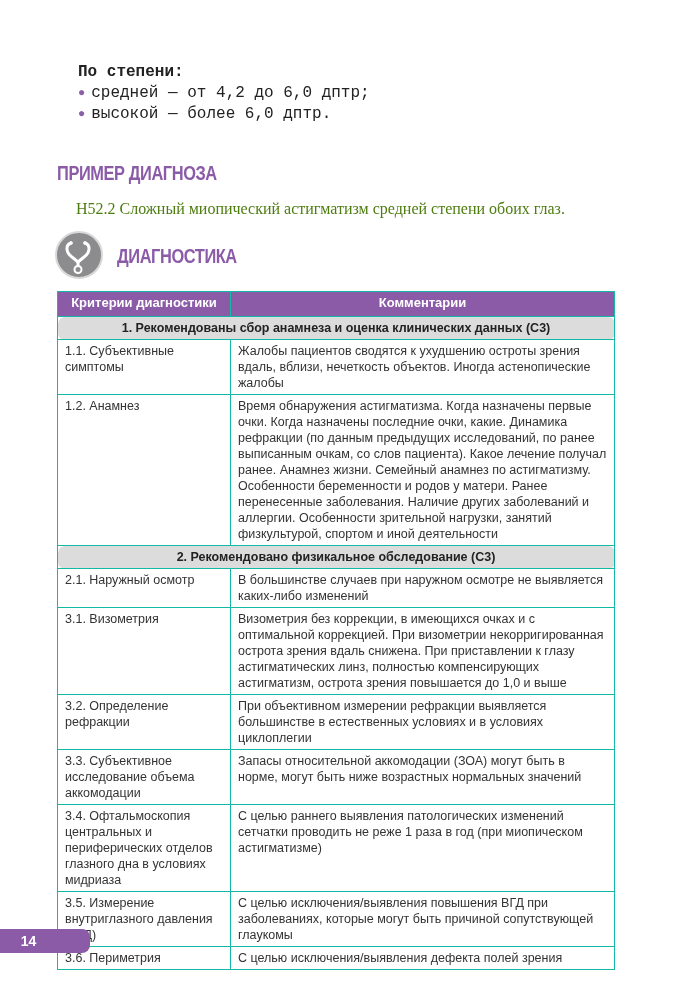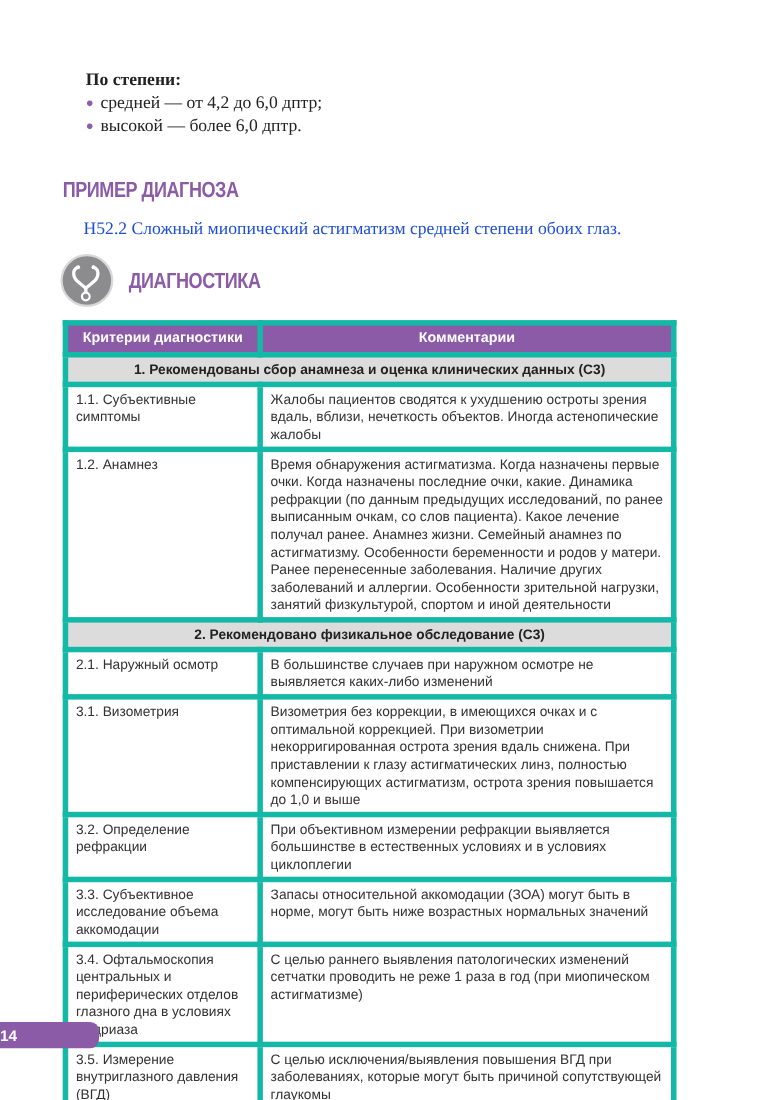--- a/index.html
+++ b/index.html
@@ -1,39 +1,39 @@
 <!DOCTYPE html>
 <html><head>
 <meta charset="utf-8">
 <style>
   html, body { margin: 0; padding: 0; background: #ffffff; }
   body { width: 700px; height: 1000px; position: relative; overflow: hidden; }
   .serif { font-family: "Liberation Serif", "DejaVu Serif", serif; }
   .sans { font-family: "Liberation Sans", "DejaVu Sans", sans-serif; }
 
-  .degree-block { position: absolute; left: 78px; top: 62px; font-size: 16px; color: #222; line-height: 21px; }
+  .degree-block { position: absolute; left: 78px; top: 62px; font-size: 16px; color: #222; line-height: 21px; font-family: Liberation Mono, monospace; }
   .degree-title { font-weight: bold; }
   .degree-item { position: relative; padding-left: 0; }
   .bullet { color: #8a5fa8; font-size: 12px; margin-right: 6px; vertical-align: 1px; }
 
   .h-purple { position: absolute; color: #8b5ba8; font-weight: bold; letter-spacing: -0.5px; }
   .h1 { left: 57px; top: 162px; font-size: 20px; transform: scaleX(0.82); transform-origin: left top; }
-  .diag-text { position: absolute; left: 76px; top: 200px; font-size: 16px; color: #1d4ed8; }
+  .diag-text { position: absolute; left: 76px; top: 200px; font-size: 16px; color: #4d7c0f; }
 
   .icon-wrap { position: absolute; left: 55px; top: 231px; width: 48px; height: 48px; border-radius: 50%; background: #8c8c8e; border: 2px solid #d8d8d8; box-sizing: border-box; }
   .h2 { left: 117px; top: 245px; font-size: 20px; transform: scaleX(0.82); transform-origin: left top; }
 
   table.main { position: absolute; left: 57px; top: 291px; width: 558px; border-collapse: collapse; font-family: "Liberation Sans", "DejaVu Sans", sans-serif; font-size: 12.5px; color: #333; }
-  table.main td, table.main th { border: 5px solid #14b8a6; padding: 3px 7px; vertical-align: top; line-height: 16px; }
+  table.main td, table.main th { border: 1px solid #14b8a6; padding: 3px 7px; vertical-align: top; line-height: 16px; }
   table.main th { background: #8b5ba8; color: #fff; font-weight: bold; font-size: 13px; height: 18px; }
   th.col1 { width: 158px; }
   tr.section td { background: #dcdcdc; text-align: center; font-weight: bold; color: #222; padding: 3px 4px; border-radius: 7px; }
   td.c1 { width: 158px; }
 
-  .page-badge { position: absolute; left: 0; top: 929px; width: 90px; height: 24px; background: #8b5ba8; border-radius: 0 8px 8px 0; color: #fff; font-family: "Liberation Sans", sans-serif; font-weight: bold; font-size: 14px; line-height: 24px; text-align: left; box-sizing: border-box; padding-right: 33px; }
+  .page-badge { position: absolute; left: 0; top: 929px; width: 90px; height: 24px; background: #8b5ba8; border-radius: 0 8px 8px 0; color: #fff; font-family: "Liberation Sans", sans-serif; font-weight: bold; font-size: 14px; line-height: 24px; text-align: center; box-sizing: border-box; padding-right: 33px; }
 </style>
 </head>
 <body>
 
 <div class="degree-block serif">
   <div class="degree-title">По степени:</div>
   <div class="degree-item"><span class="bullet">●</span><span>средней — от 4,2 до 6,0 дптр;</span></div>
   <div class="degree-item"><span class="bullet">●</span><span>высокой — более 6,0 дптр.</span></div>
 </div>
 

